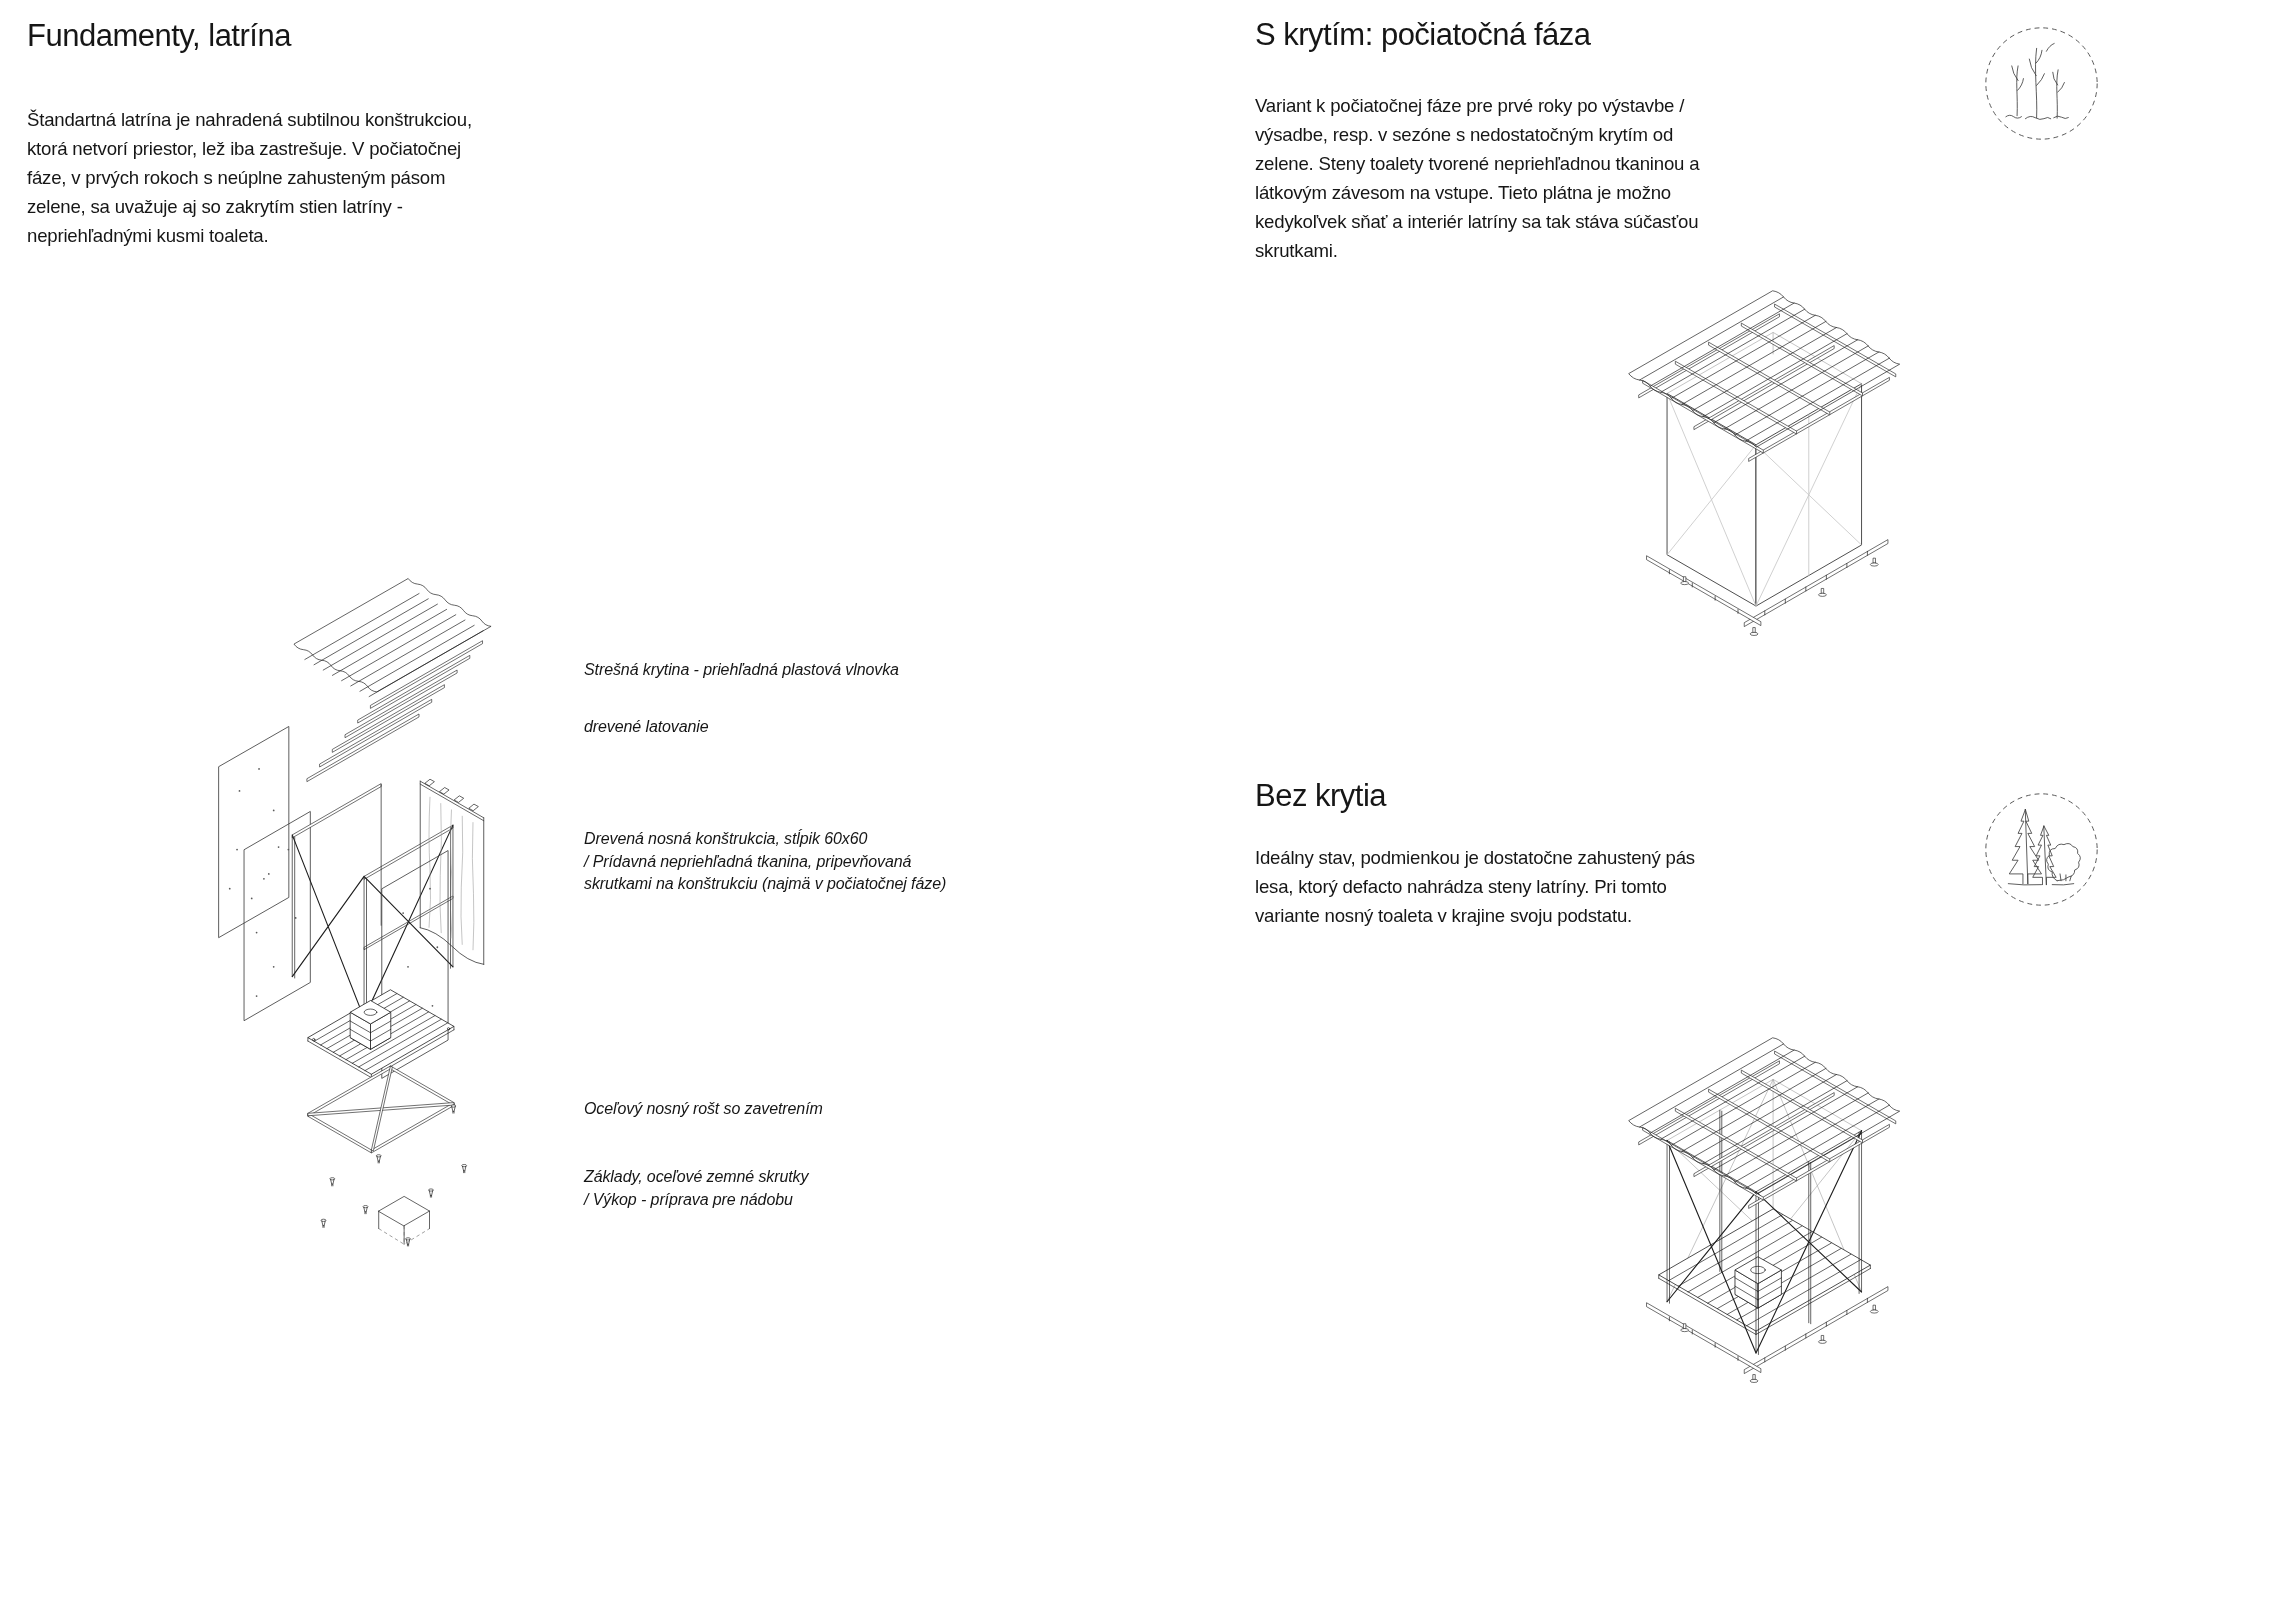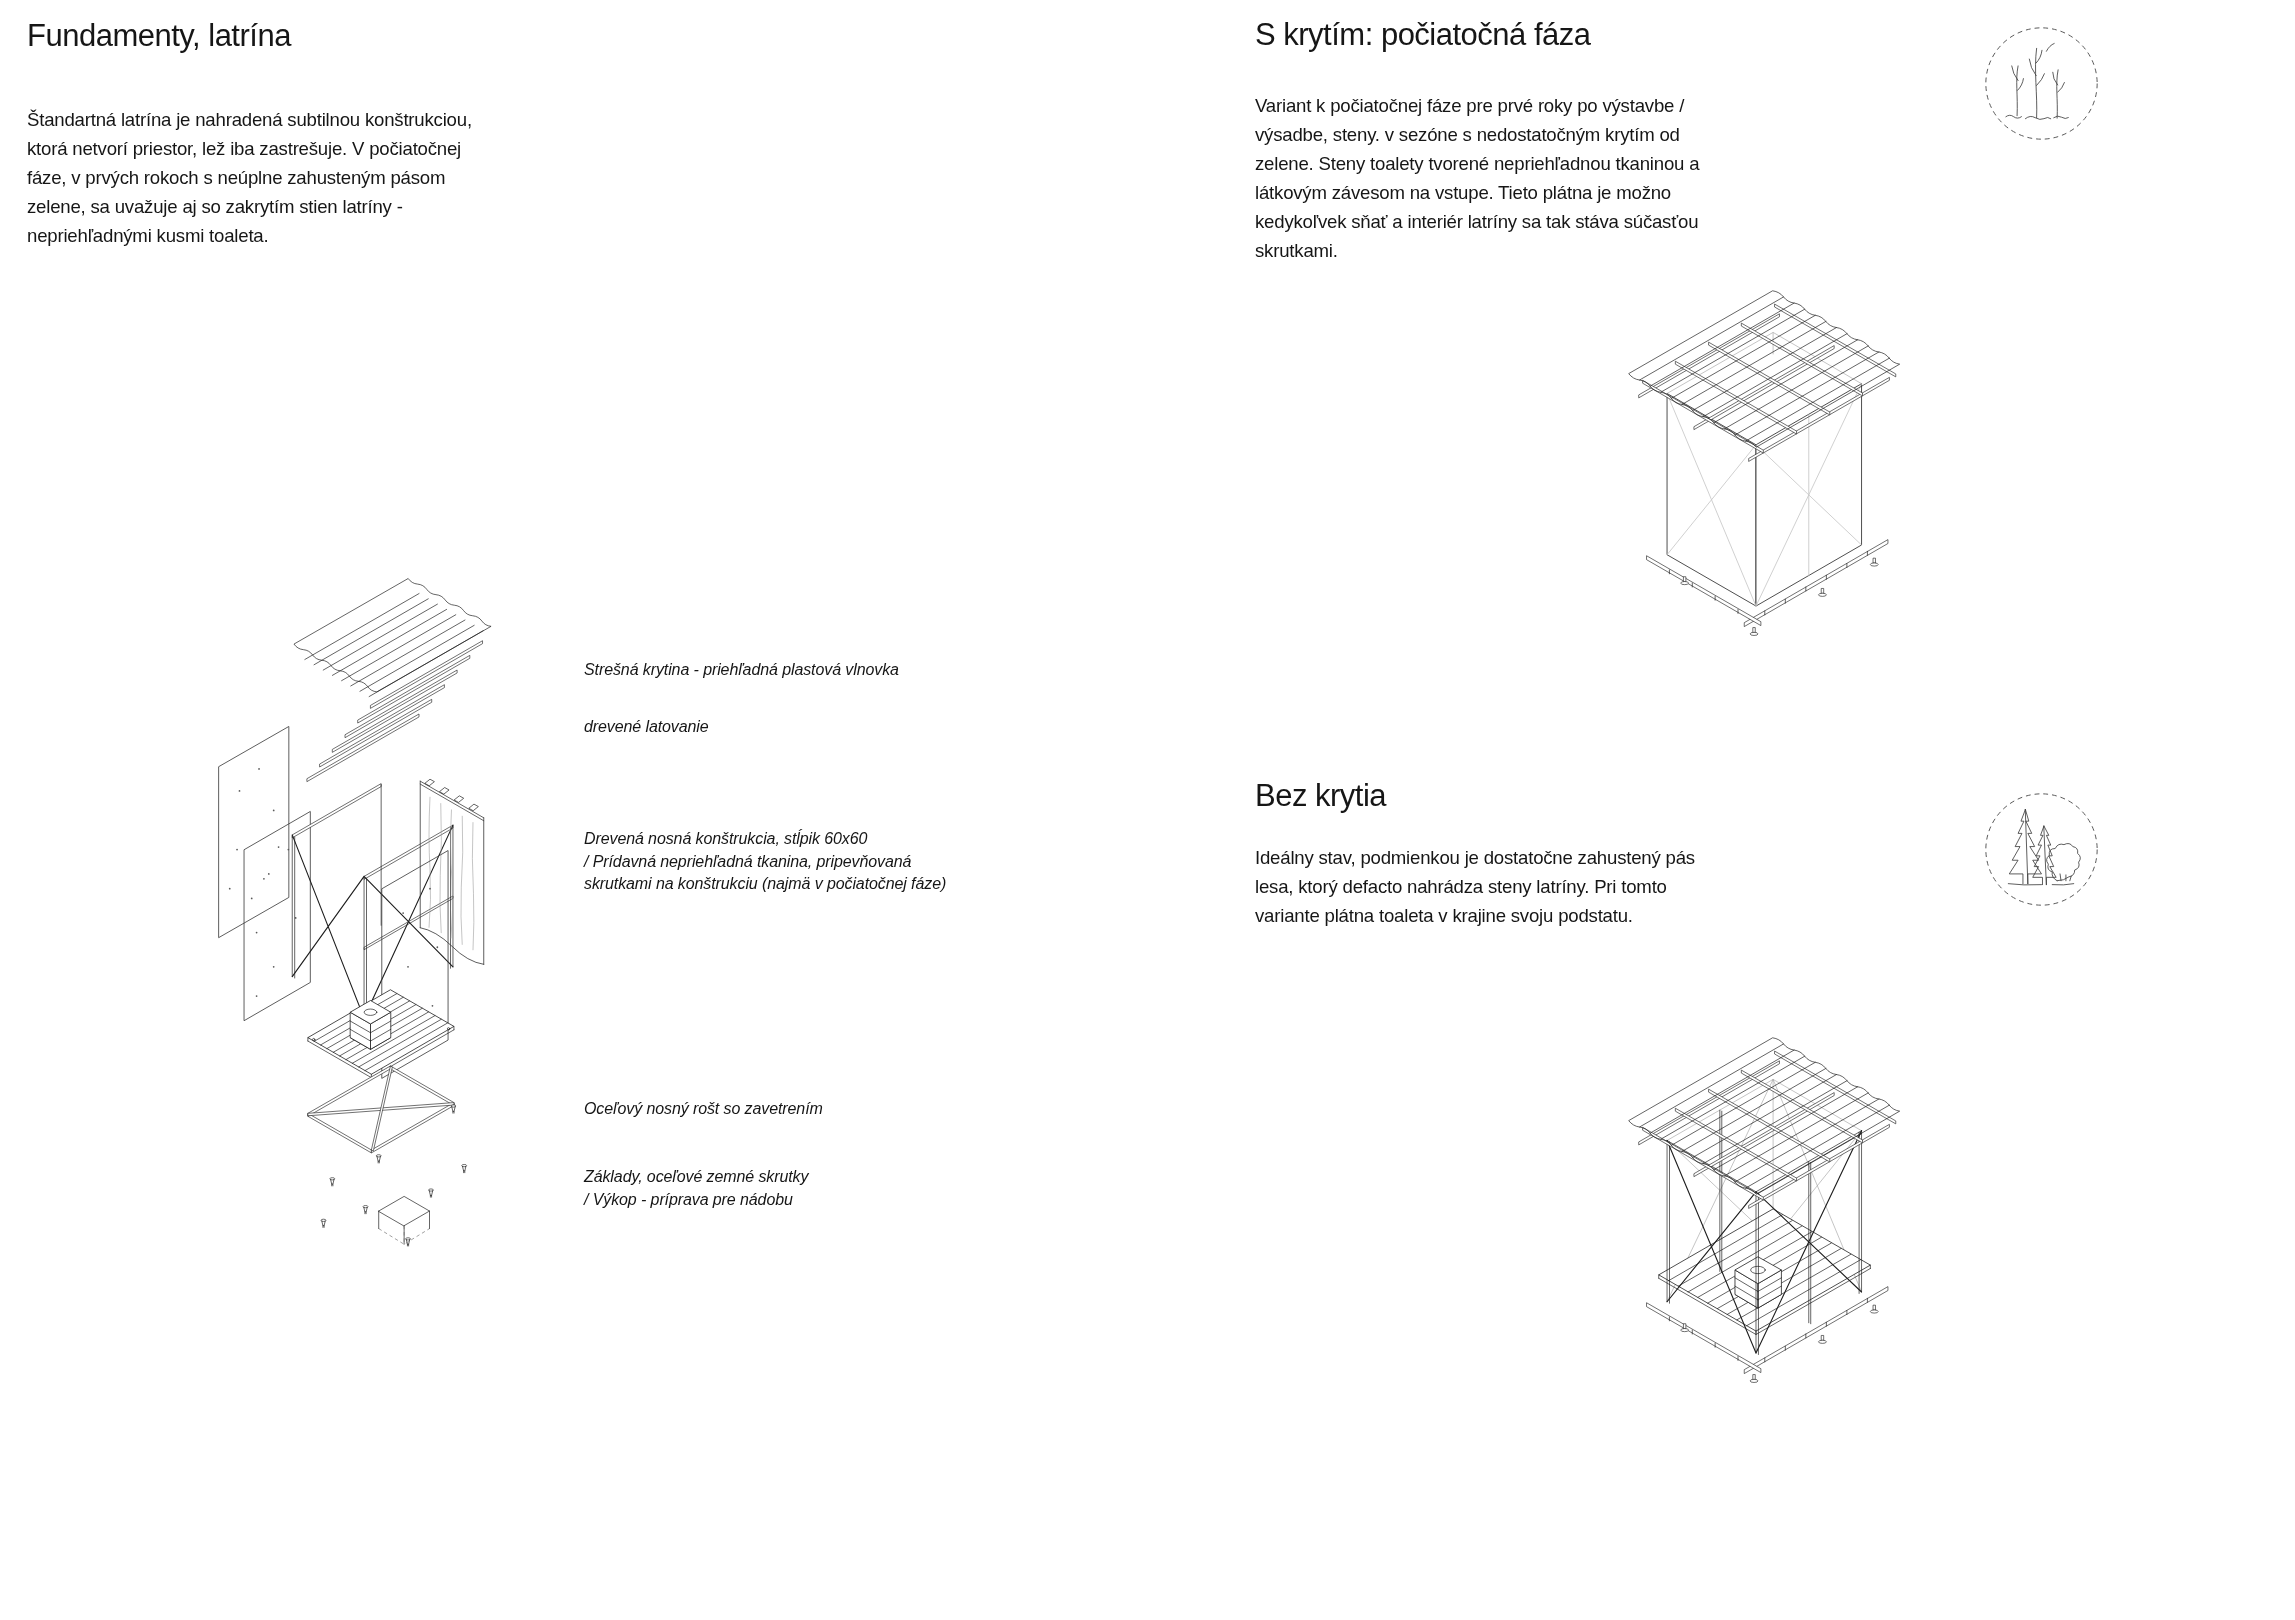--- a/index.html
+++ b/index.html
@@ -176,21 +176,21 @@
   </div>
   <div class="label" style="left:584px;top:1098px;">Oceľový nosný rošt so zavetrením</div>
   <div class="label" style="left:584px;top:1166px;">
     <div>Základy, oceľové zemné skrutky</div>
     <div>/ Výkop - príprava pre nádobu</div>
   </div>
 
   <div class="h1" style="left:1255px;top:16.6px;">S krytím: počiatočná fáza</div>
   <div class="para" style="left:1255px;top:91px;">
     <div class="body-line">Variant k počiatočnej fáze pre prvé roky po výstavbe /</div>
-    <div class="body-line">výsadbe, steny. v sezóne s nedostatočným krytím od</div>
+    <div class="body-line">výsadbe, resp. v sezóne s nedostatočným krytím od</div>
     <div class="body-line">zelene. Steny toalety tvorené nepriehľadnou tkaninou a</div>
     <div class="body-line">látkovým závesom na vstupe. Tieto plátna je možno</div>
     <div class="body-line">kedykoľvek sňať a interiér latríny sa tak stáva súčasťou</div>
     <div class="body-line">skrutkami.</div>
   </div>
 
   <svg style="left:1979px;top:20.5px;" width="125" height="125" viewBox="0 0 256 256">
     <circle cx="128" cy="128" r="114" class="dshc"></circle>
     <path class="skt" d="M55,196 q8,-6 16,0 t16,0 M95,200 q10,-8 20,-2 t18,2 q8,-5 14,0 M153,198 q8,-6 16,-1 t14,1"></path>
     <path class="skt" d="M78,194 C80,152 74,122 80,92 M80,122 q-11,-14 -13,-30 M79,142 q10,-10 12,-24"></path>
@@ -241,21 +241,21 @@
       <path class="ln" d="M27.7,202.5 L322.3,32.5 M49.4,215 L344,45 M71.1,227.5 L365.7,57.5 M92.8,240 L387.4,70
         M114.5,252.5 L409.1,82.5 M136.2,265 L430.8,95 M157.9,277.5 L452.5,107.5 M179.6,290 L474.2,120
         M201.3,302.5 L495.9,132.5 M223,315 L517.6,145 M244.7,327.5 L539.3,157.5"></path>
     </g>
   </svg>
 
   <div class="h1" style="left:1255px;top:778px;">Bez krytia</div>
   <div class="para" style="left:1255px;top:843px;">
     <div class="body-line">Ideálny stav, podmienkou je dostatočne zahustený pás</div>
     <div class="body-line">lesa, ktorý defacto nahrádza steny latríny. Pri tomto</div>
-    <div class="body-line"><span>variante plátna </span><span class="it">toaleta v krajine</span><span> svoju podstatu.</span></div>
+    <div class="body-line"><span>variante nosný </span><span class="it">toaleta v krajine</span><span> svoju podstatu.</span></div>
   </div>
 
   <svg style="left:1979px;top:787px;" width="125" height="125" viewBox="0 0 256 256">
     <circle cx="128" cy="128" r="114" class="dshc"></circle>
     <path class="skt" d="M95,46 L86,70 L92,70 L80,95 L88,95 L74,122 L84,122 L68,150 L80,150 L62,178 L90,178 L90,198
       M100,198 L100,178 L128,178 L110,150 L122,150 L104,122 L114,122 L100,95 L108,95 L96,70 L102,70 L95,46 Z"></path>
     <path class="skt" d="M133,80 L126,99 L131,99 L121,119 L128,119 L117,141 L125,141 L113,163 L122,163 L110,185 L130,185 L130,200
       M138,200 L138,185 L158,185 L145,163 L153,163 L143,141 L150,141 L141,119 L147,119 L138,99 L143,99 L133,80 Z"></path>
     <path class="skt" d="M160,192 q-12,-6 -10,-18 q-12,-4 -8,-16 q-8,-10 2,-18 q-2,-14 12,-14 q6,-12 18,-8 q12,-6 18,4 q12,2 10,14 q10,8 2,18 q4,12 -8,16 q0,12 -12,14 q-10,8 -24,8"></path>
     <path class="skt" d="M168,192 l-2,-14 M178,192 l0,-12 M186,192 l3,-10 M60,198 q30,4 68,2 M150,200 q24,2 44,-2"></path>

